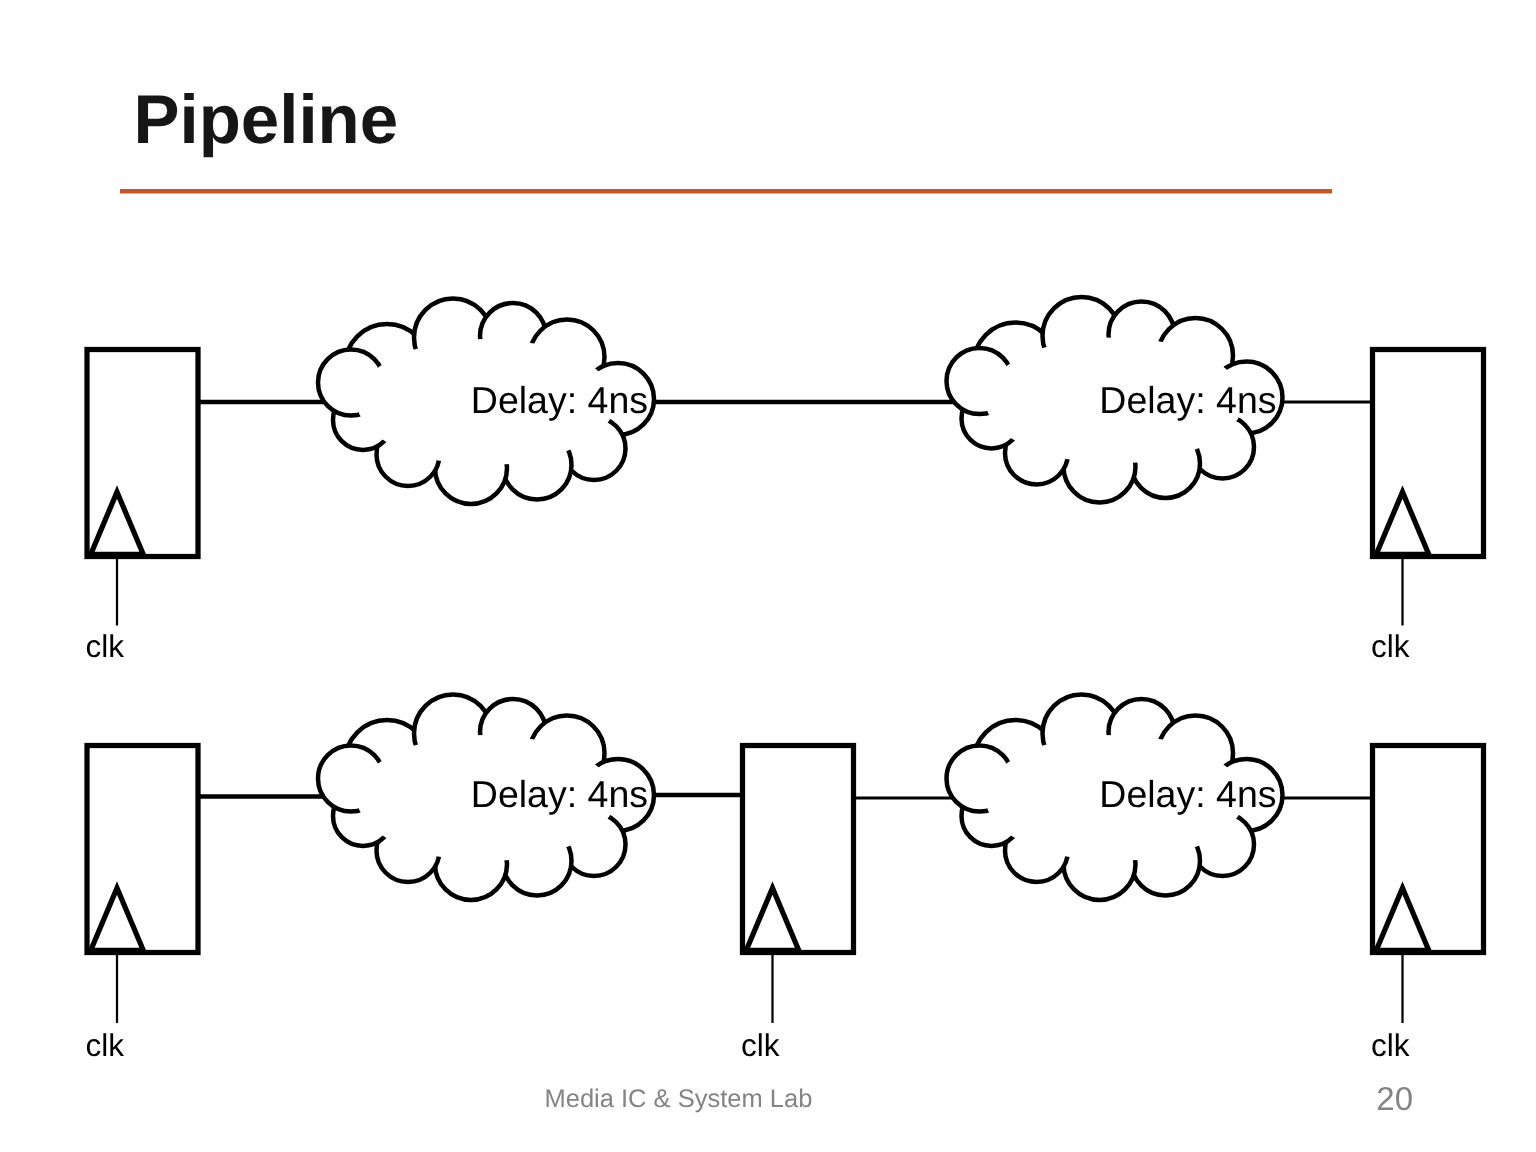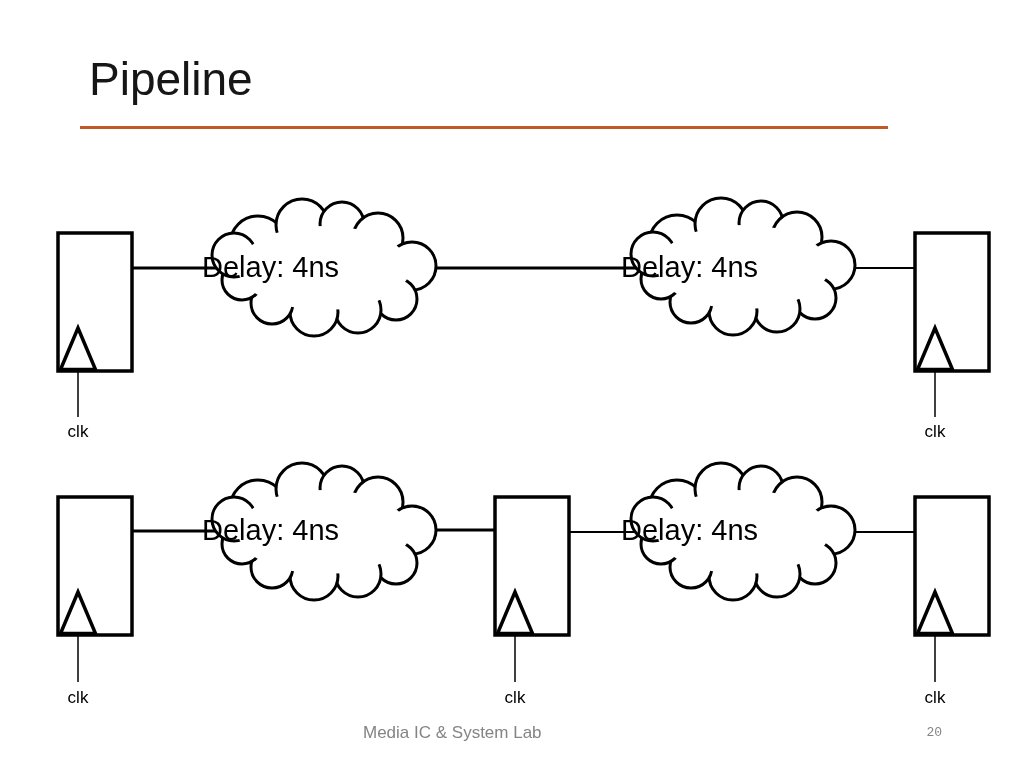--- a/index.html
+++ b/index.html
@@ -15,71 +15,69 @@
     position: relative;
     width: 1024px;
     height: 768px;
     background: #ffffff;
   }
   .slide-title {
     position: absolute;
     left: 89px;
     top: 55px;
     font-size: 46px;
-    font-weight: 400;
+    font-weight: 700;
     color: #161616;
     letter-spacing: 0px;
     line-height: 1.05;
   }
   .accent-line {
     position: absolute;
     left: 80px;
     top: 126px;
     width: 808px;
     height: 3px;
   }
   .diagram-svg {
     position: absolute;
     left: 0;
     top: 0;
   }
   .delay-label {
     position: absolute;
     width: 230px;
-    text-align: left;
-    font-size: 29px;
+    text-align: right;
+    font-size: 25px;
     color: #000000;
     line-height: 29px;
   }
   .clk-label {
     position: absolute;
     width: 42px;
-    text-align: center;
-    font-size: 17px;
+    font-size: 21px;
     color: #000000;
     line-height: 24px;
   }
   .footer-text {
     position: absolute;
     left: 363px;
     top: 723px;
     width: 300px;
     text-align: left;
     font-size: 17px;
     line-height: 20px;
   }
   .page-number {
     position: absolute;
     left: 880px;
     top: 723px;
     width: 62px;
     text-align: right;
-    font-size: 13px;
+    font-size: 22px;
     line-height: 20px;
-    font-family: Liberation Mono, monospace;
   }
 </style>
 </head>
 <body>
 
 <div class="slide">
 
   <div class="slide-title">Pipeline</div>
   <div class="accent-line" style="background:#C15A28;"></div>
 

